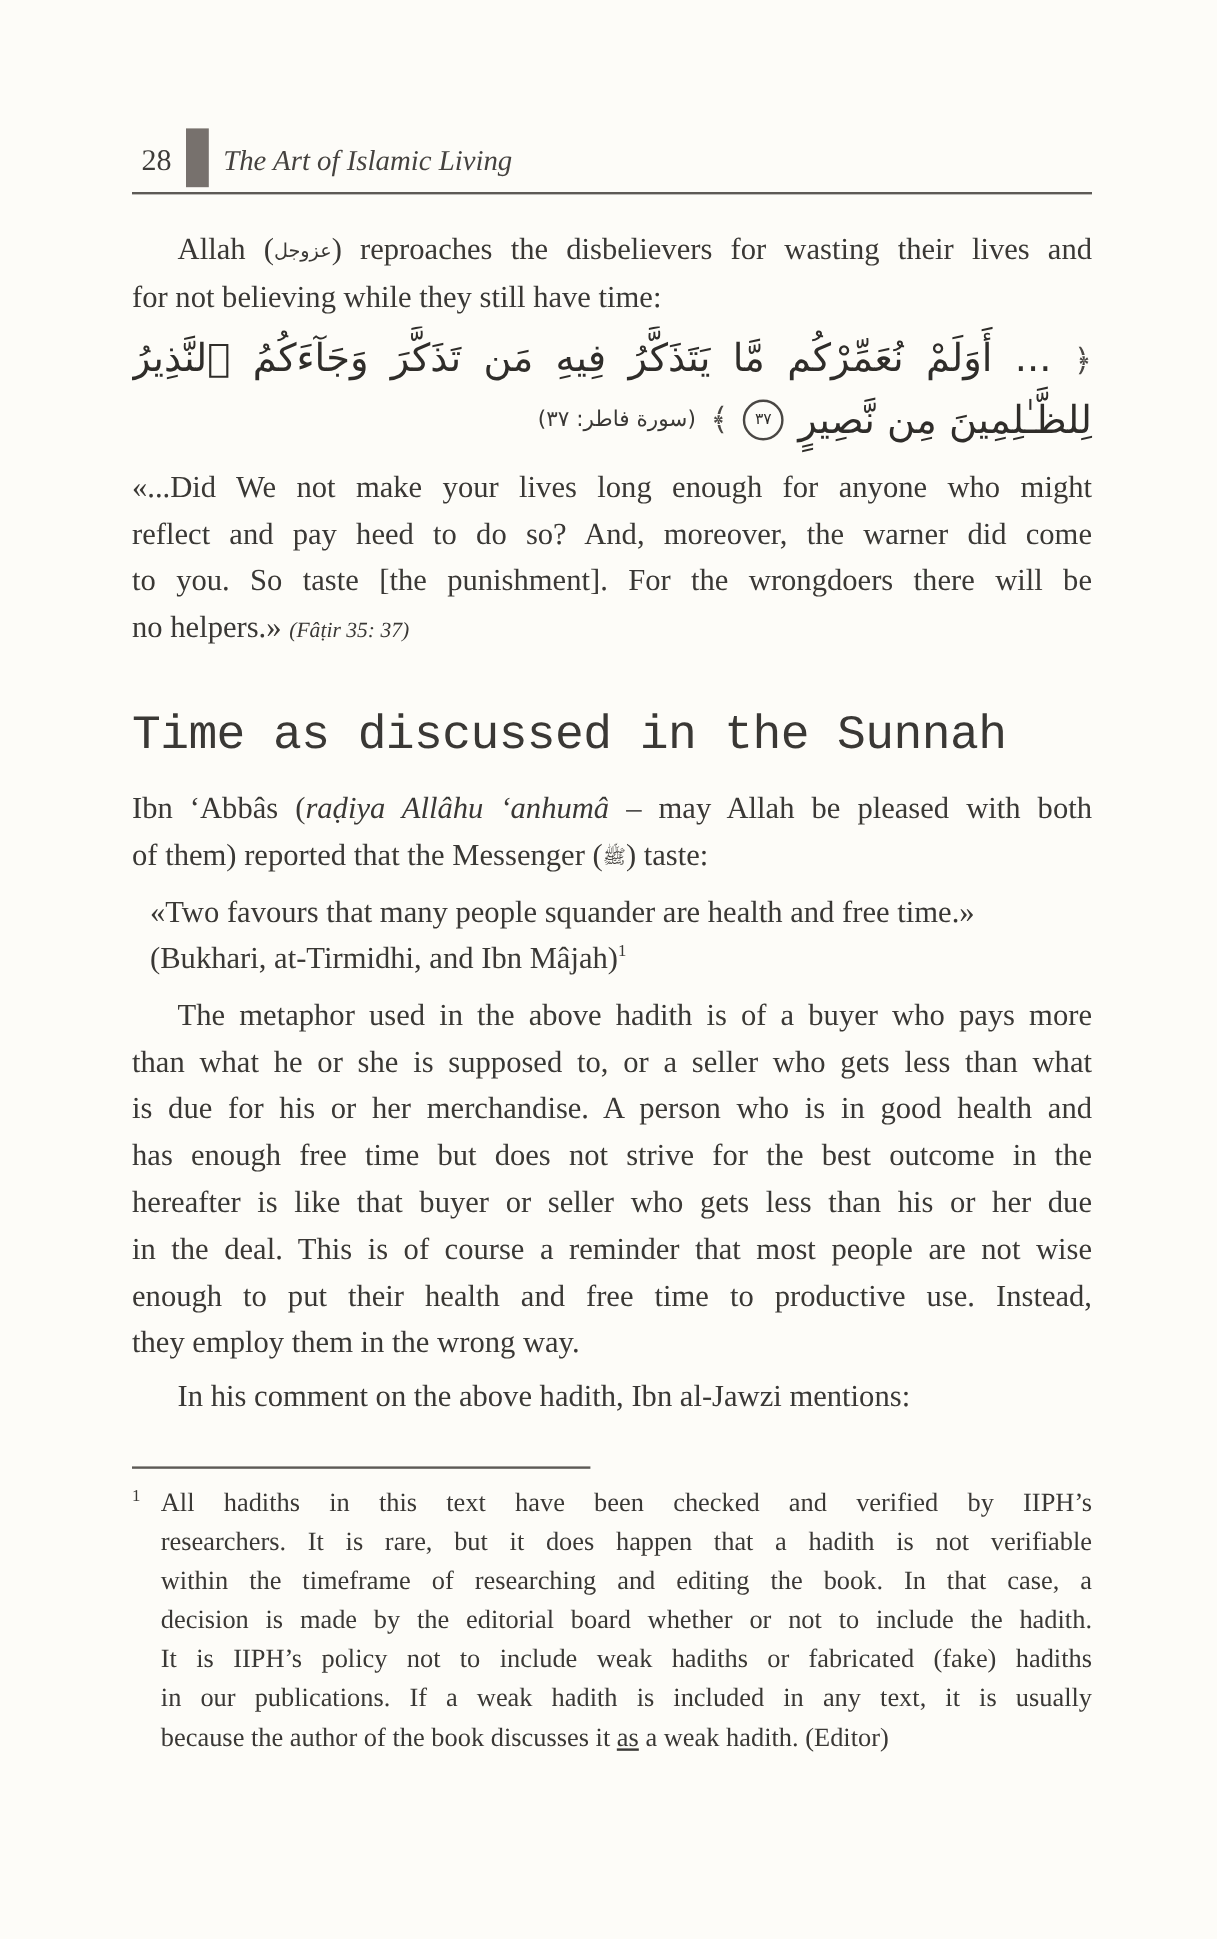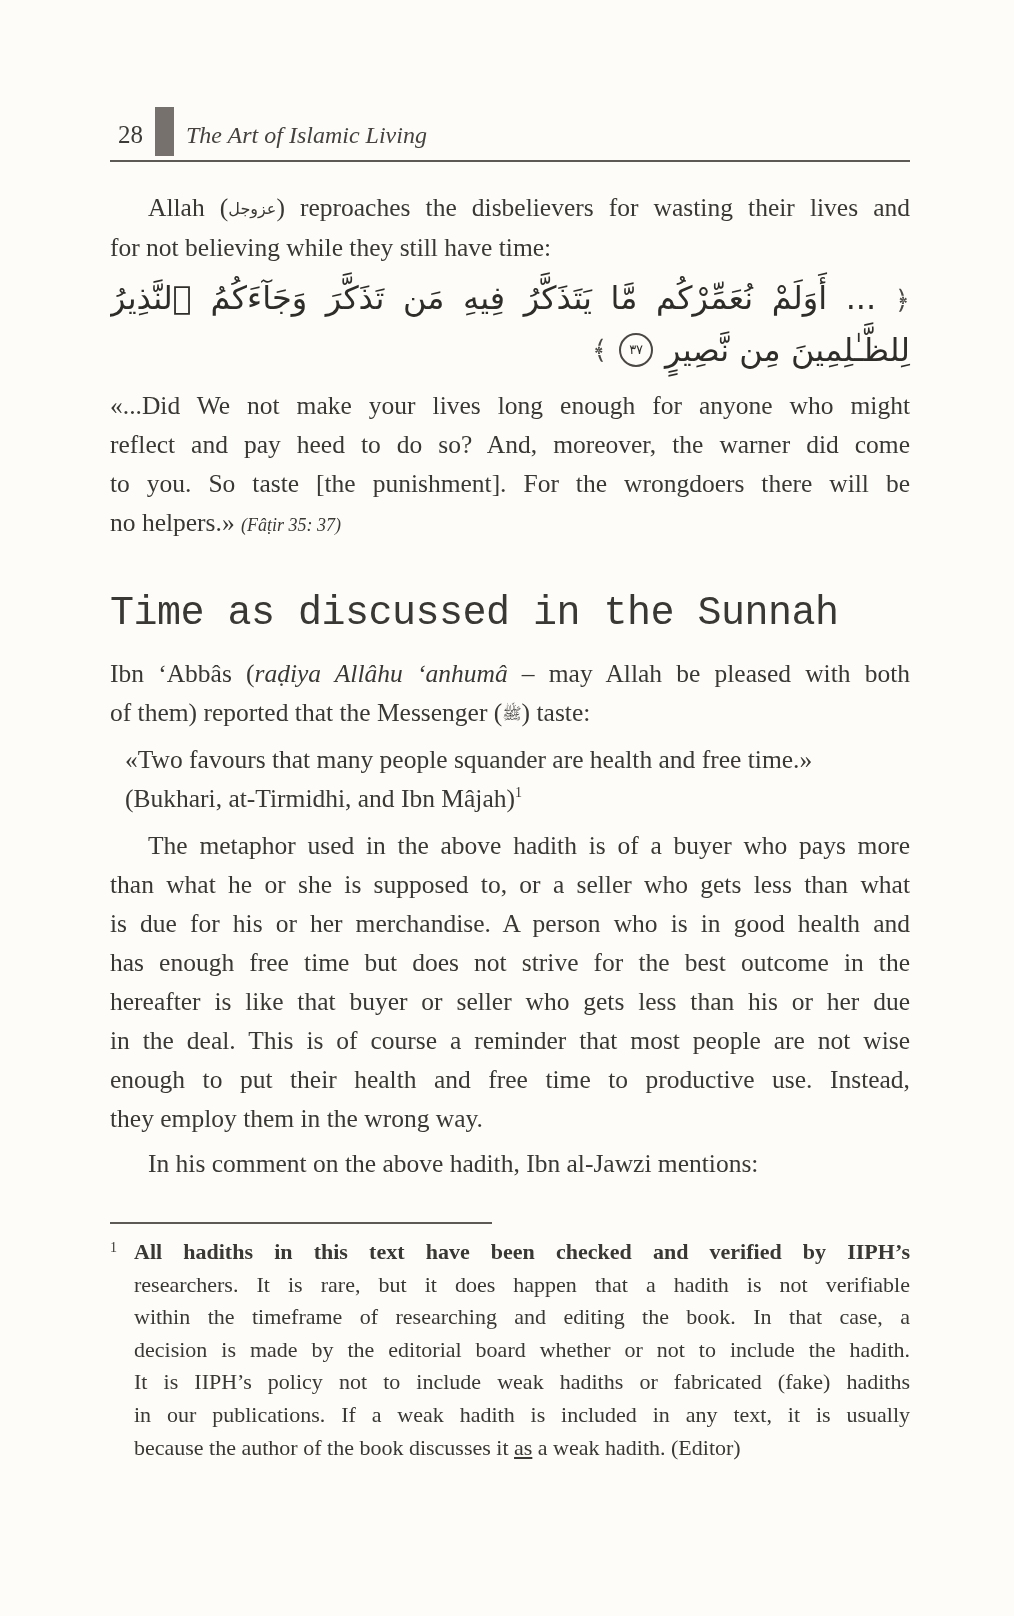--- a/index.html
+++ b/index.html
@@ -78,20 +78,21 @@
 
   <div class="arabic-block" style="top:272px;">
     <div class="arabic-line1">
       <span class="orn">﴿</span>
       <span>... أَوَلَمْ نُعَمِّرْكُم مَّا يَتَذَكَّرُ فِيهِ مَن تَذَكَّرَ وَجَآءَكُمُ ٱلنَّذِيرُ فَذُوقُوا۟ فَمَا</span>
     </div>
     <div class="arabic-line2">
       <span>لِلظَّـٰلِمِينَ مِن نَّصِيرٍ</span>
       <span class="ayah-num">٣٧</span>
       <span class="orn">﴾</span>
+      <span class="arabic-ref">(سورة فاطر: ٣٧)</span>
     </div>
   </div>
 
   <div class="para" style="top:386px;">
     <span class="justify-line"><span>«</span><span>...Did We not make your lives long enough for anyone who might</span></span>
     <span class="justify-line">reflect and pay heed to do so? And, moreover, the warner did come</span>
     <span class="justify-line">to you. So taste [the punishment]. For the wrongdoers there will be</span>
     <span class="line"><span>no helpers.</span><span>»</span> <span class="it" style="font-size:18px;">(Fâṭir 35: 37)</span></span>
   </div>
 
@@ -133,14 +134,14 @@
     <span class="justify-line">decision is made by the editorial board whether or not to include the hadith.</span>
     <span class="justify-line">It is IIPH’s policy not to include weak hadiths or fabricated (fake) hadiths</span>
     <span class="justify-line">in our publications. If a weak hadith is included in any text, it is usually</span>
     <span class="line"><span>because the author of the book discusses it </span><u>as</u><span> a weak hadith. (Editor)</span></span>
   </div>
 
 </div>
 
 <style>
   .footnote > .justify-line, .footnote > .line { margin-left: 24px; width: 776px; }
-  .footnote .fn-body { width: 776px; font-weight: bold; }
+  .footnote .fn-body { width: 776px; }
 </style>
 
 </body></html>

